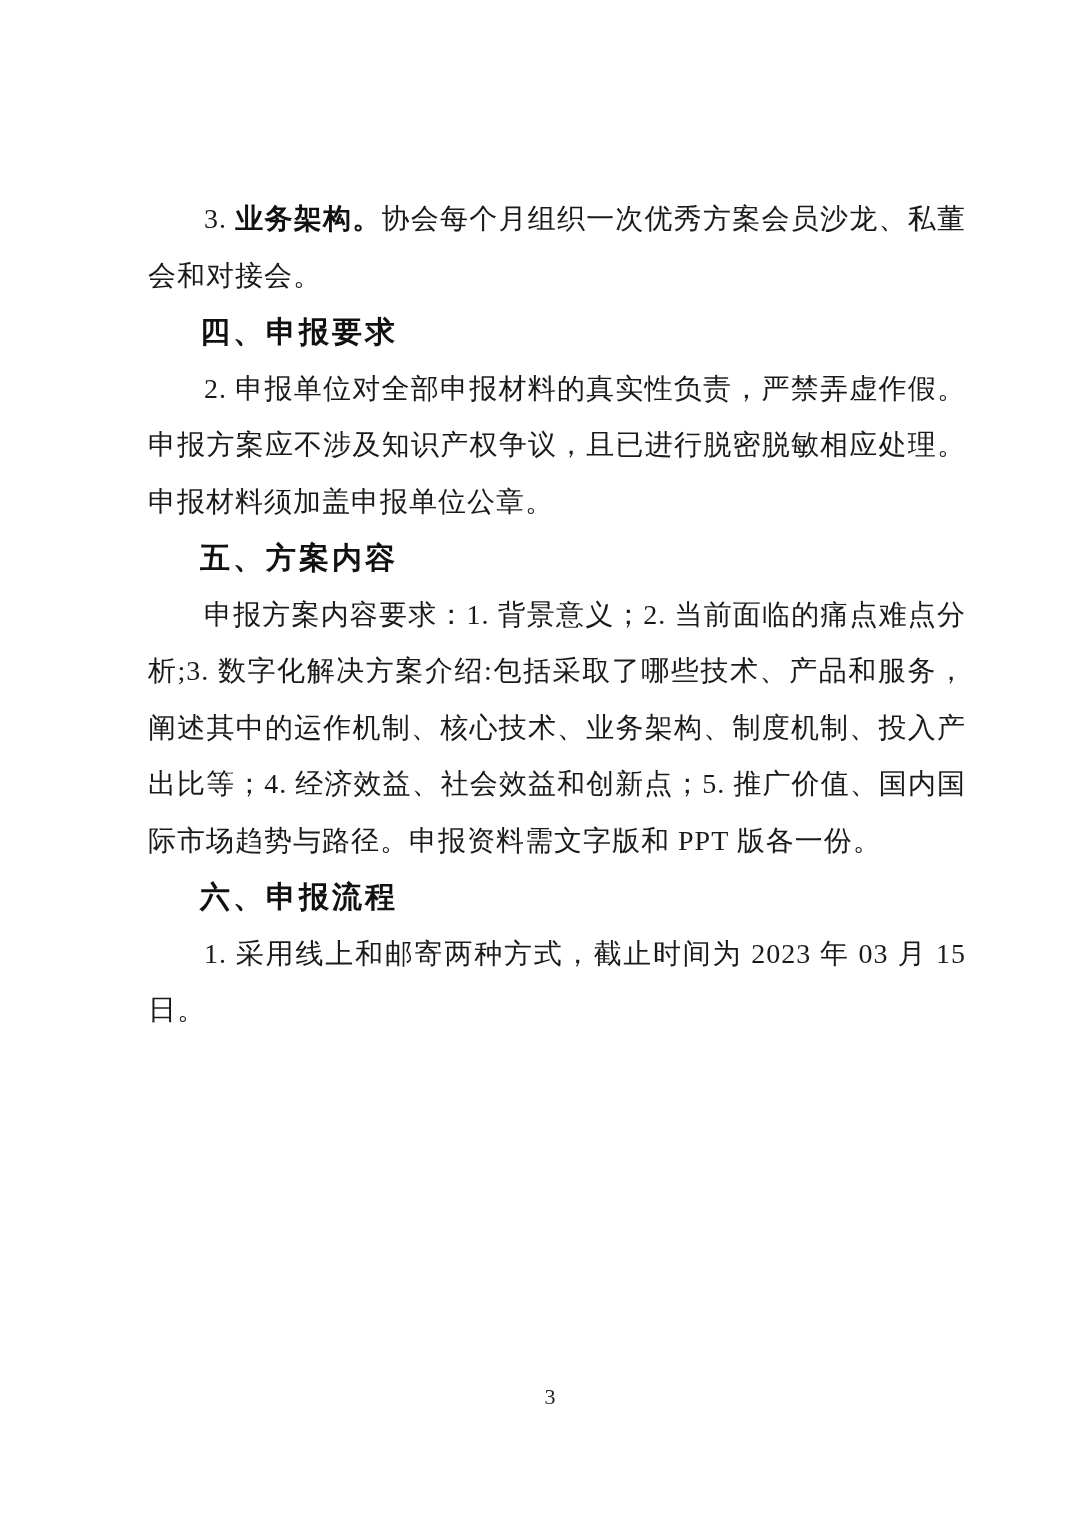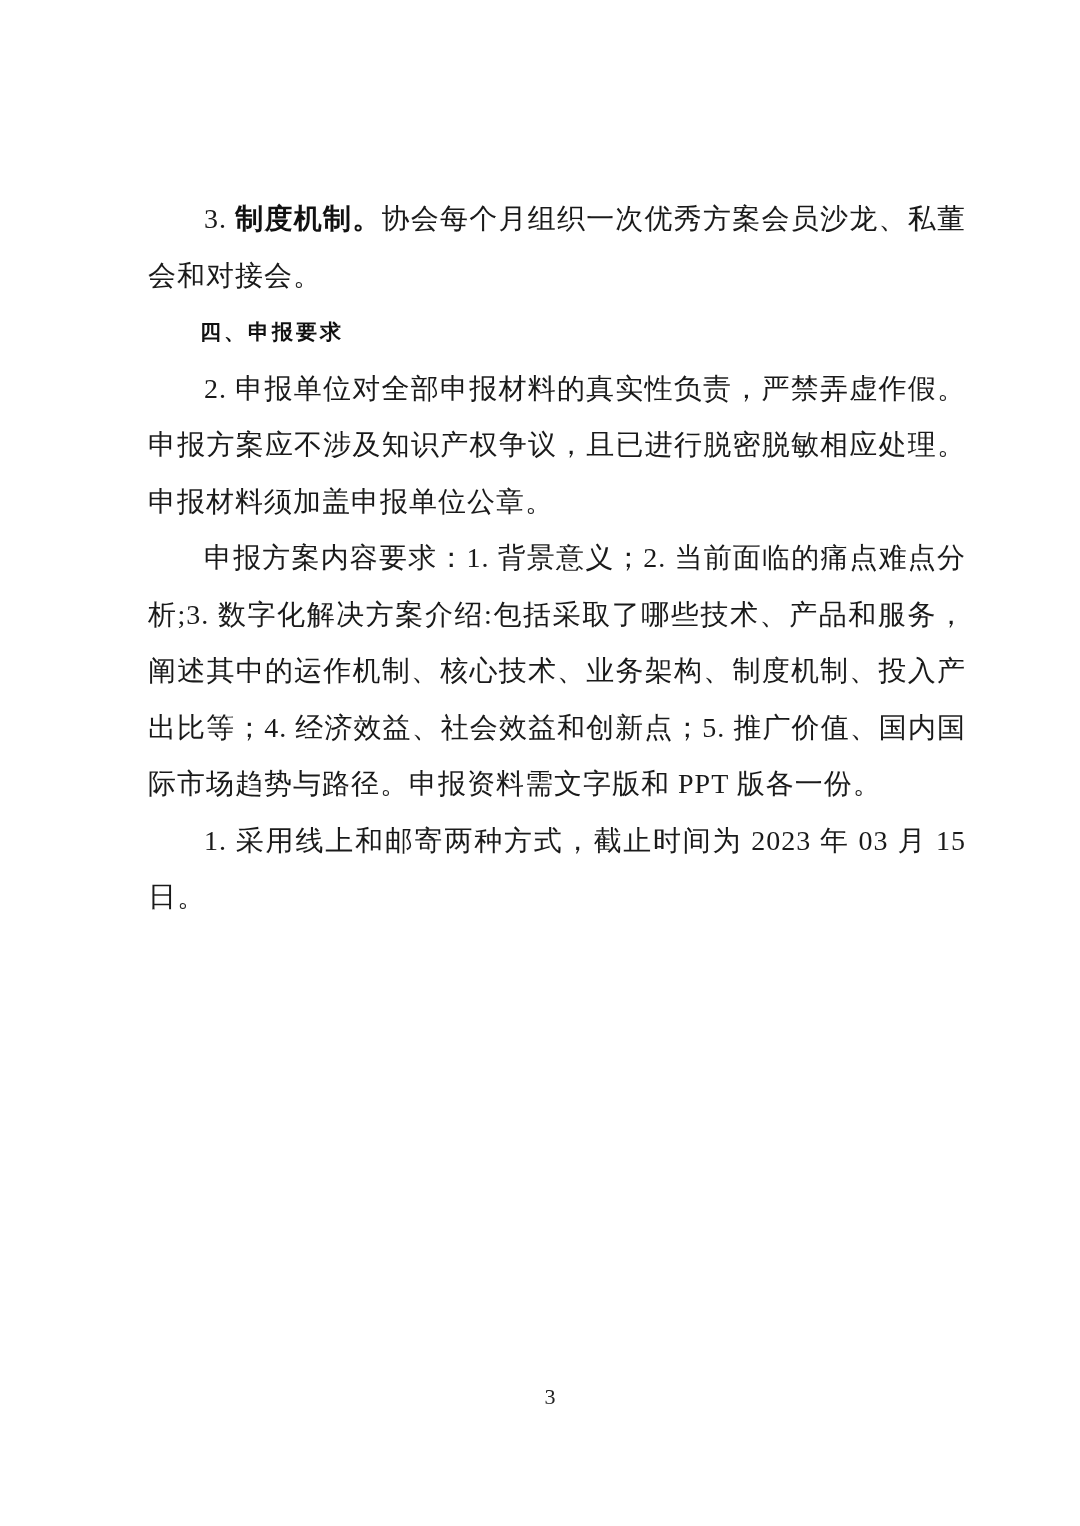--- a/index.html
+++ b/index.html
@@ -25,21 +25,21 @@
     margin: 0;
     font-size: 28px;
     letter-spacing: 1px;
     line-height: 56.5px;
     text-align: justify;
     text-indent: 56px;
     font-family: "Liberation Serif", "DejaVu Serif", serif;
   }
   p.heading-para {
     margin: 0;
-    font-size: 21px;
+    font-size: 30px;
     font-weight: bold;
     letter-spacing: 3px;
     line-height: 56.5px;
     text-indent: 52px;
     font-family: "Liberation Sans", "DejaVu Sans", sans-serif;
     color: #111111;
   }
   .run { font-weight: normal; }
   .bold-run {
     font-weight: bold;
@@ -55,20 +55,22 @@
     font-size: 22px;
     line-height: 28px;
     color: #222222;
     font-family: "Liberation Serif", "DejaVu Serif", serif;
   }
 </style>
 </head>
 <body>
 
 <main class="doc-content">
-    <p class="body-para"><span class="run">3. </span><span class="run bold-run">制度机制。</span><span class="run">协会每个月组织一次优秀方案会员沙龙、私董会和对接会。</span></p>
+    <p class="body-para"><span class="run">3. </span><span class="run bold-run">业务架构。</span><span class="run">协会每个月组织一次优秀方案会员沙龙、私董会和对接会。</span></p>
     <p class="heading-para">四、申报要求</p>
     <p class="body-para">2. 申报单位对全部申报材料的真实性负责，严禁弄虚作假。申报方案应不涉及知识产权争议，且已进行脱密脱敏相应处理。申报材料须加盖申报单位公章。</p>
+    <p class="heading-para">五、方案内容</p>
     <p class="body-para">申报方案内容要求：1. 背景意义；2. 当前面临的痛点难点分析;3. 数字化解决方案介绍:包括采取了哪些技术、产品和服务，阐述其中的运作机制、核心技术、业务架构、制度机制、投入产出比等；4. 经济效益、社会效益和创新点；5. 推广价值、国内国际市场趋势与路径。申报资料需文字版和 PPT 版各一份。</p>
+    <p class="heading-para">六、申报流程</p>
     <p class="body-para">1. 采用线上和邮寄两种方式，截止时间为 2023 年 03 月 15 日。</p>
   </main>
 
 <div class="page-footer">3</div>
 
 </body></html>

